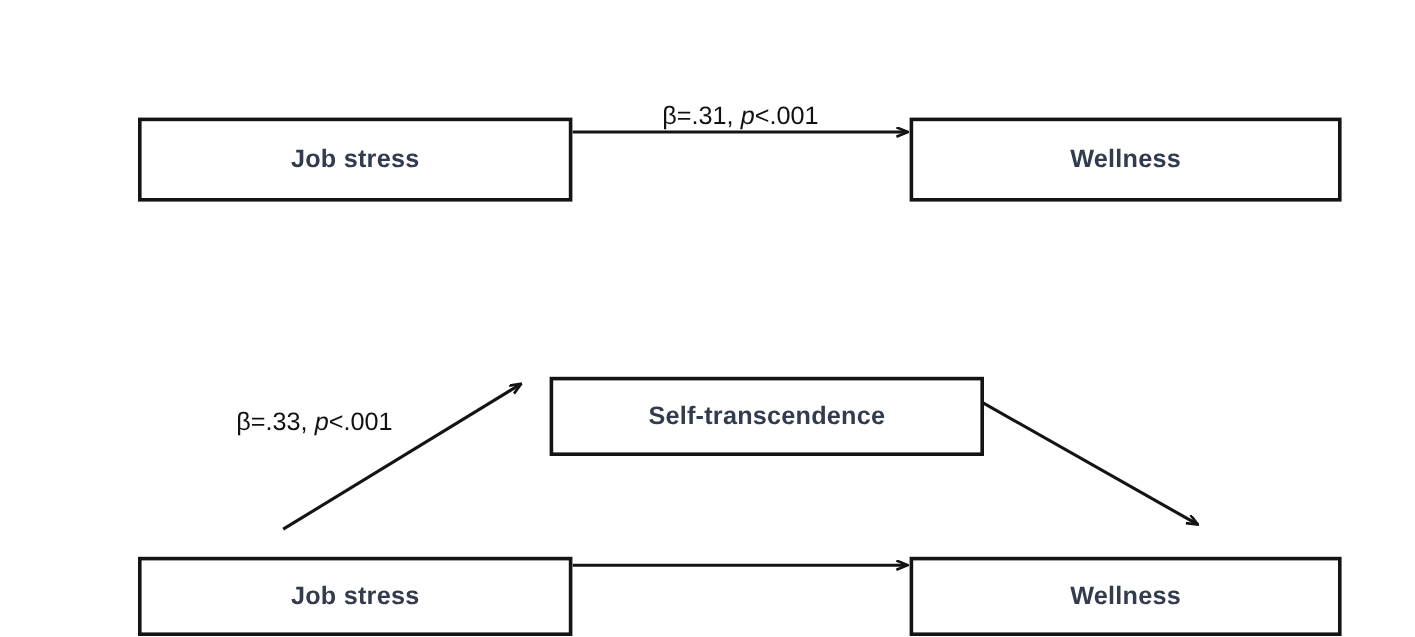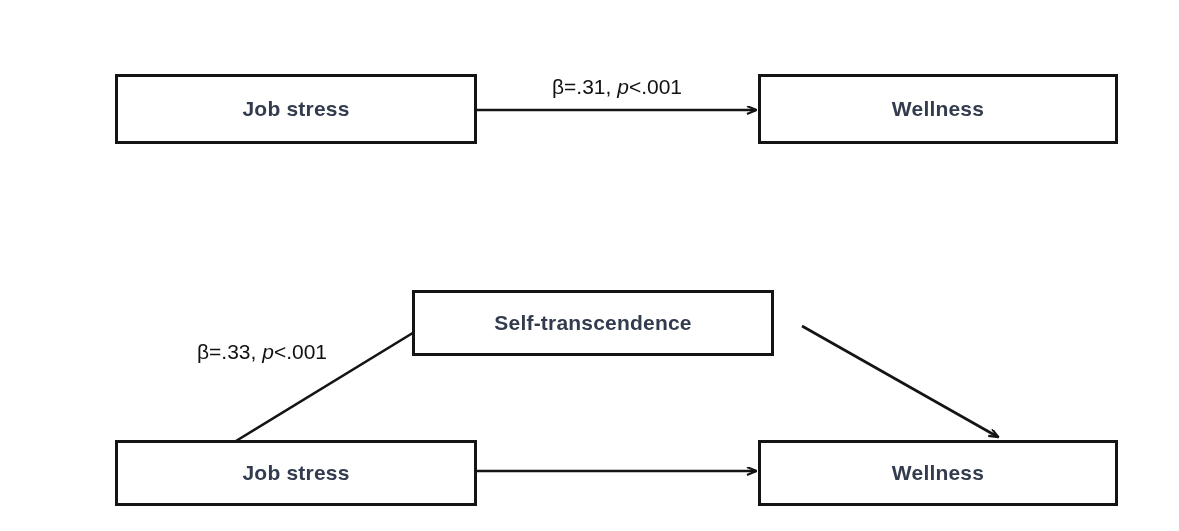--- a/index.html
+++ b/index.html
@@ -27,20 +27,21 @@
     height: 531px;
   }
   .node-box {
     position: absolute;
     box-sizing: border-box;
     border: 3px solid #141414;
     background: #ffffff;
     display: flex;
     align-items: center;
     justify-content: center;
+    margin-top: 24px;
   }
   .node-label {
     font-family: "Liberation Sans", sans-serif;
     font-weight: bold;
     font-size: 21px;
     color: #323c4e;
     letter-spacing: 0.2px;
     white-space: nowrap;
   }
   .path-label {
@@ -77,26 +78,26 @@
   </svg>
 
   <div class="node-box" style="left:115px; top:74px; width:362px; height:70px;">
     <span class="node-label">Job stress</span>
   </div>
 
   <div class="node-box" style="left:758px; top:74px; width:360px; height:70px;">
     <span class="node-label">Wellness</span>
   </div>
 
-  <div class="path-label" style="left:617px; top:87px;">
+  <div class="path-label" style="left:617px; top:97px;">
     <span>β=.31,</span>
     <span class="ital">p</span><span>&lt;.001</span>
   </div>
 
-  <div class="node-box" style="left:412px; top:290px; width:362px; height:66px;">
+  <div class="node-box" style="left:458px; top:290px; width:362px; height:66px;">
     <span class="node-label">Self-transcendence</span>
   </div>
 
   <div class="node-box" style="left:115px; top:440px; width:362px; height:66px;">
     <span class="node-label">Job stress</span>
   </div>
 
   <div class="node-box" style="left:758px; top:440px; width:360px; height:66px;">
     <span class="node-label">Wellness</span>
   </div>

